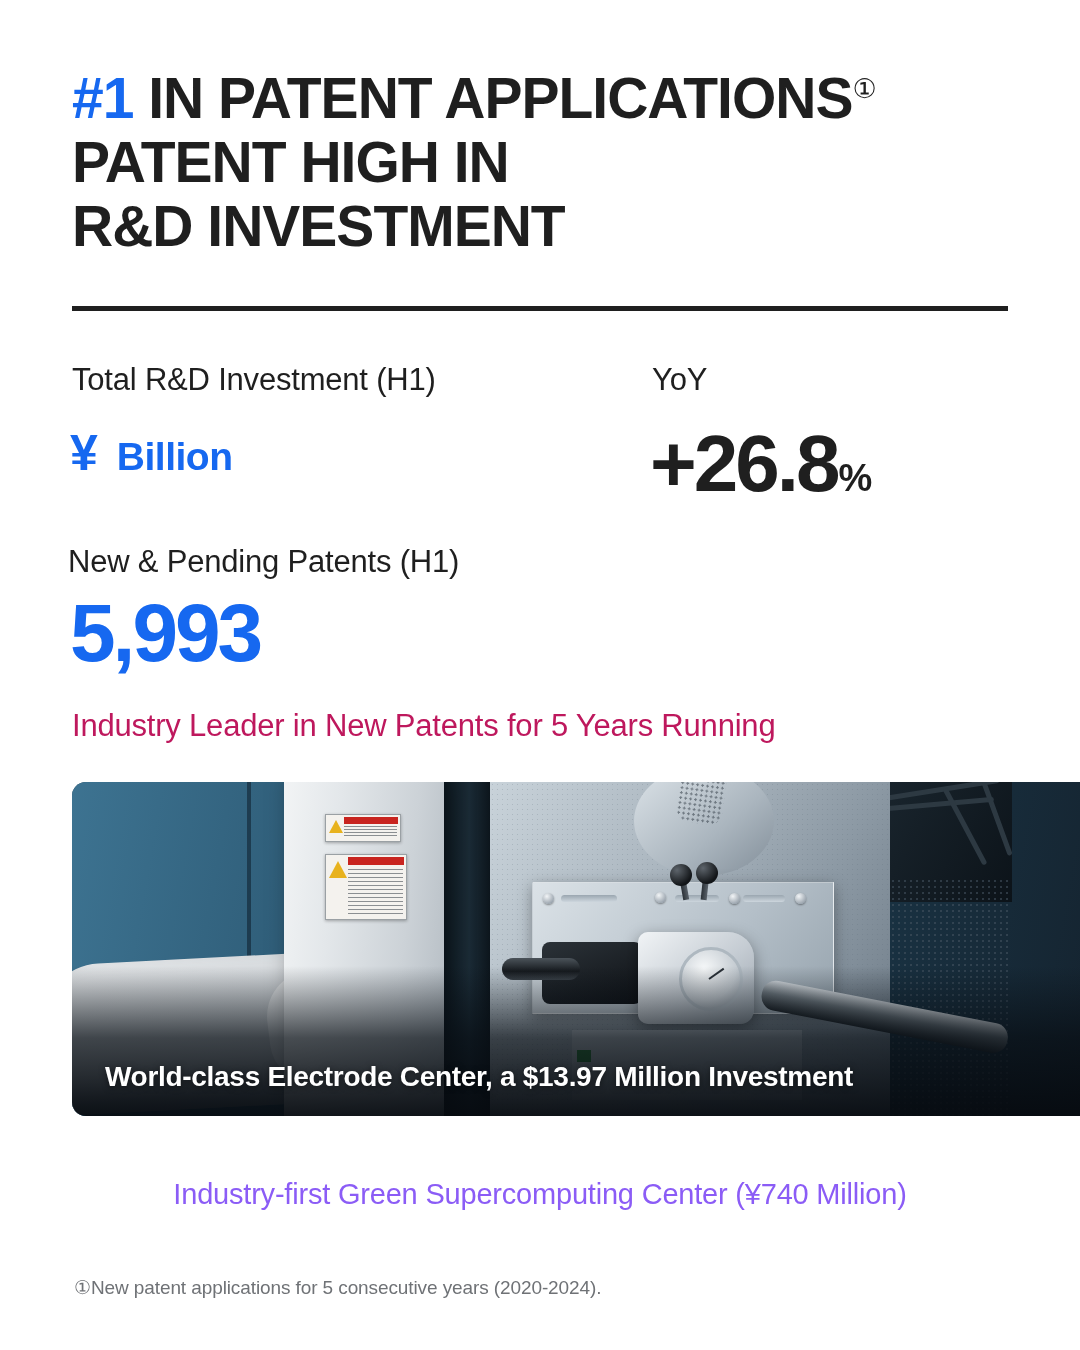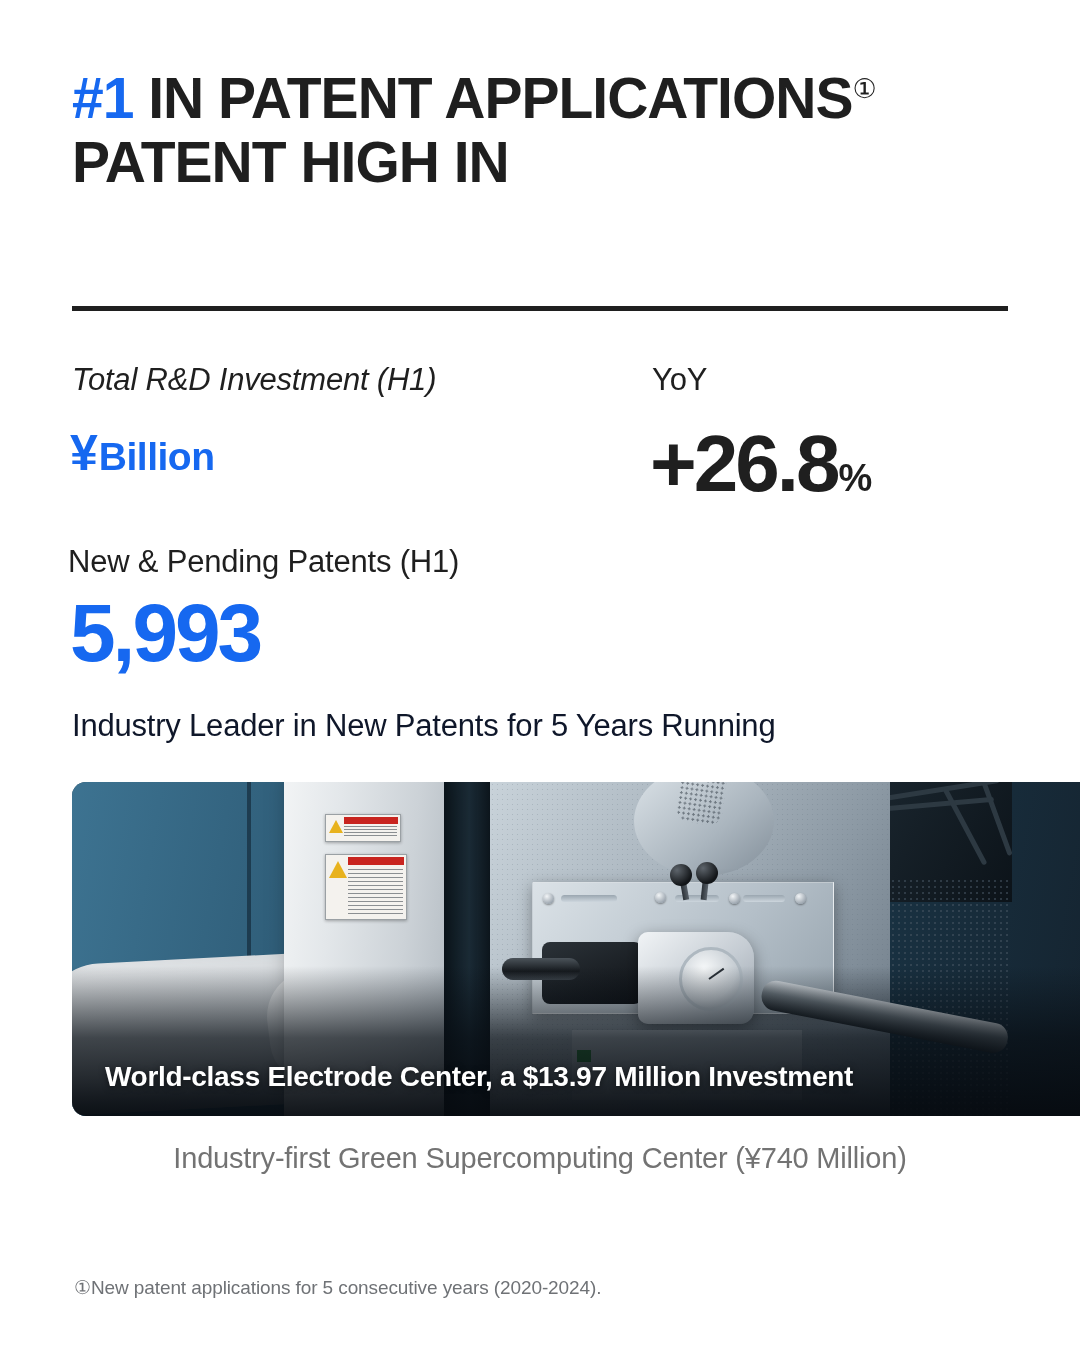--- a/index.html
+++ b/index.html
@@ -60,21 +60,21 @@
   
   .stat-label {
     font-size: 31px;
     line-height: 36px;
     font-weight: 400;
     color: #1f1f1f;
     letter-spacing: -0.2px;
     white-space: nowrap;
   }
 
-  .stat-rd-label { position: absolute; left: 72px; top: 362px; font-style: italic; }
+  .stat-rd-label { position: absolute; left: 72px; top: 362px; }
   .stat-yoy-label { position: absolute; left: 652px; top: 362px; }
 
   .stat-rd-value {
     position: absolute;
     left: 70px;
     top: 424px;
     display: flex;
     align-items: baseline;
     color: #1668f0;
     white-space: nowrap;
@@ -87,21 +87,21 @@
   .big-num {
     font-size: 80px;
     font-weight: 700;
     letter-spacing: -3px;
     line-height: 1;
   }
   .unit-suffix {
     font-size: 39px;
     font-weight: 700;
     letter-spacing: -0.5px;
-    margin-left: 2px;
+    margin-left: 20px;
   }
 
   .stat-yoy-value {
     position: absolute;
     left: 650px;
     top: 424px;
     display: flex;
     align-items: baseline;
     color: #1f1f1f;
     white-space: nowrap;
@@ -126,21 +126,21 @@
     color: #1668f0;
     white-space: nowrap;
   }
   .stat-subline {
     position: absolute;
     left: 72px;
     top: 707px;
     font-size: 31px;
     line-height: 38px;
     font-weight: 400;
-    color: #0f172a;
+    color: #be185d;
     letter-spacing: -0.2px;
     white-space: nowrap;
   }
 
   
   .photo {
     position: absolute;
     left: 72px;
     top: 782px;
     width: 1076px;
@@ -382,26 +382,26 @@
     color: #ffffff;
     letter-spacing: -0.3px;
     white-space: nowrap;
     text-shadow: 0 1px 6px rgba(0,0,0,.55);
   }
 
   
   .photo-subcaption {
     position: absolute;
     left: 0; right: 0;
-    top: 1140px;
+    top: 1176px;
     text-align: center;
     font-size: 29px;
     line-height: 36px;
     font-weight: 400;
-    color: #737373;
+    color: #8b5cf6;
     letter-spacing: -0.2px;
   }
 
   
   .footnote {
     position: absolute;
     left: 74px;
     top: 1275px;
     font-size: 19px;
     line-height: 26px;
@@ -411,20 +411,21 @@
   }
 </style>
 </head>
 <body>
 
 <div class="page">
 
   <div class="headline">
     <div class="headline-line"><span class="hl-accent">#1</span><span> IN PATENT APPLICATIONS</span><span class="hl-sup">①</span></div>
     <div class="headline-line">PATENT HIGH IN</div>
+    <div class="headline-line">R&amp;D INVESTMENT</div>
   </div>
 
   <div class="divider"></div>
 
   <div class="stat-label stat-rd-label">Total R&amp;D Investment (H1)</div>
   <div class="stat-rd-value">
     <span class="cur-symbol">¥</span>
     <span class="unit-suffix">Billion</span>
   </div>
 

